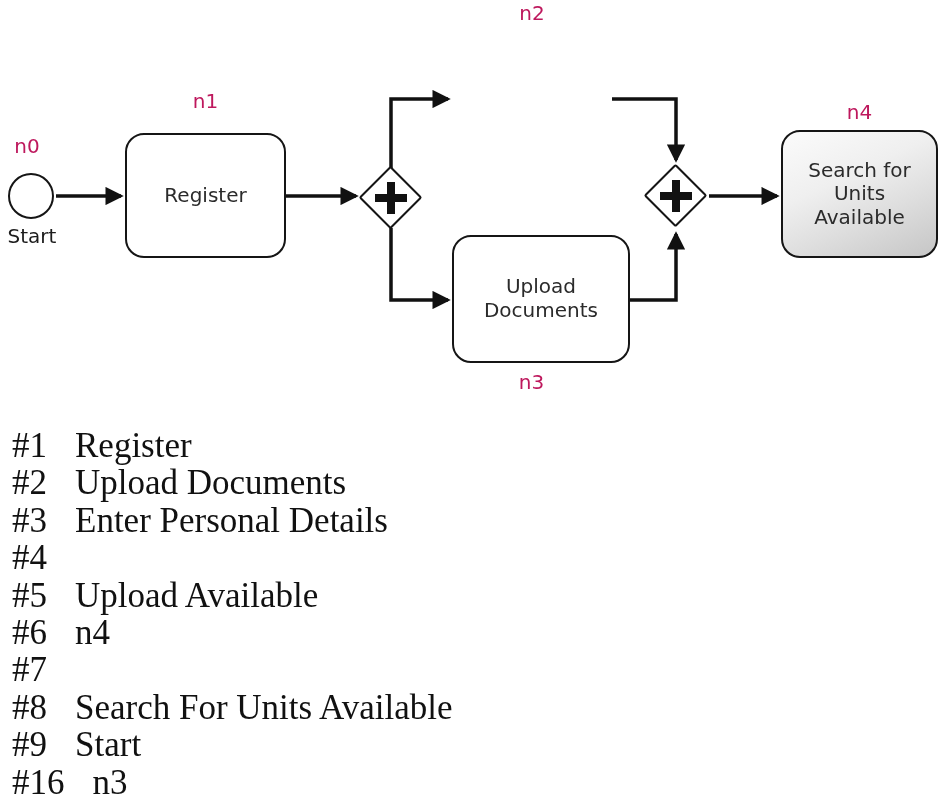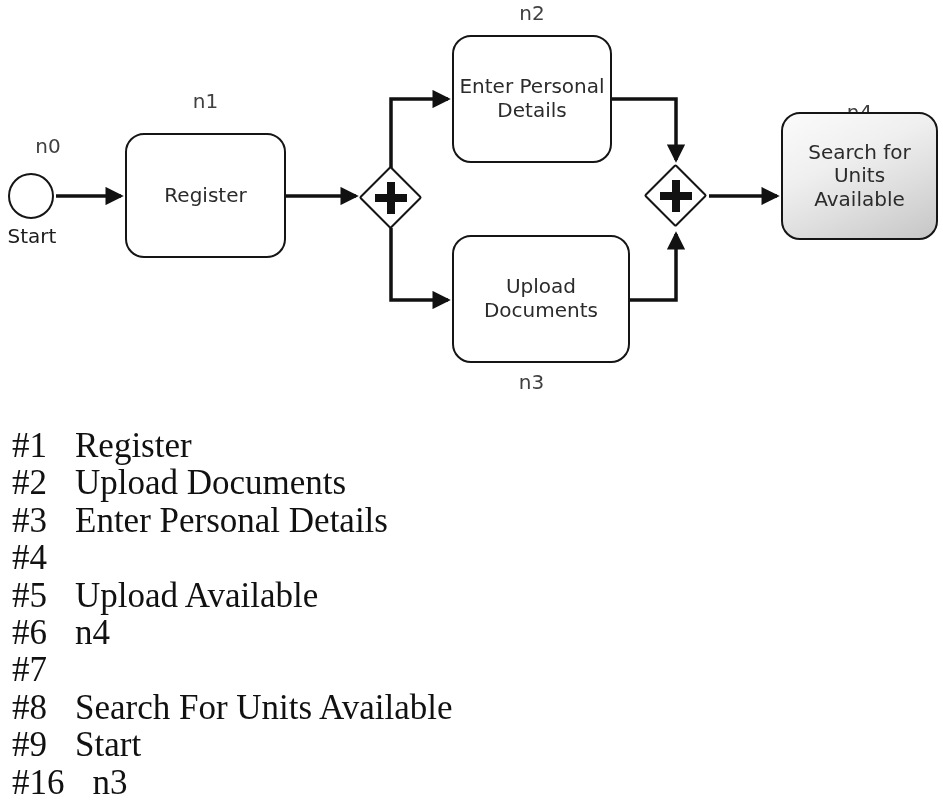--- a/index.html
+++ b/index.html
@@ -16,34 +16,34 @@
     position:absolute; box-sizing:border-box;
     border:2.5px solid #151515; border-radius:19px; background:#ffffff;
     display:flex; align-items:center; justify-content:center; text-align:center;
     font-size:20px; line-height:1.18; color:#2b2b2b; white-space:pre-line;
     padding:0 4px;
   }
   .task-n1 { left:125px; top:133px; width:161px; height:125px; }
   .task-n2 { left:452px; top:35px;  width:160px; height:128px; }
   .task-n3 { left:452px; top:235px; width:178px; height:128px; }
   .task-n4 {
-    left:781px; top:112px; width:157px; height:128px;
+    left:781px; top:130px; width:157px; height:128px;
     background:linear-gradient(155deg, #fbfbfb 0%, #efefef 38%, #dedede 65%, #c6c6c6 100%);
   }
 
   .start-event {
     position:absolute; left:8px; top:173px; width:46px; height:46px;
     box-sizing:border-box; border:2.5px solid #151515; border-radius:50%;
     background:#ffffff;
   }
 
   .node-id {
-    position:absolute; font-size:20px; color:#404040; text-align:center;
+    position:absolute; font-size:20px; color:#be185d; text-align:center;
   }
-  .id-n0 { left:25px;   top:134px; width:46px;  }
+  .id-n0 { left:4px;   top:134px; width:46px;  }
   .id-n1 { left:125px; top:89px;  width:161px; }
   .id-n2 { left:452px; top:1px;   width:160px; }
   .id-n3 { left:452px; top:370px; width:159px; }
   .id-n4 { left:781px; top:100px; width:157px; }
 
   .start-label { position:absolute; left:1px; top:224px; width:62px;
     font-size:20px; color:#1c1c1c; text-align:center; }
 
   .gateway {
     position:absolute; width:45px; height:45px; box-sizing:border-box;
@@ -96,22 +96,20 @@
     <div class="start-event"></div>
     <div class="start-label">Start</div>
 
     <div class="node-id id-n1">n1</div>
     <div class="task task-n1">Register</div>
 
     <div class="gateway gw1"></div>
     <div class="plus plus-gw1"></div>
 
     <div class="node-id id-n2">n2</div>
-    <div class="task task-n2">Enter Personal
-Details</div>
 
     <div class="node-id id-n3">n3</div>
     <div class="task task-n3">Upload
 Documents</div>
 
     <div class="gateway gw2"></div>
     <div class="plus plus-gw2"></div>
 
     <div class="node-id id-n4">n4</div>
     <div class="task task-n4">Search for

